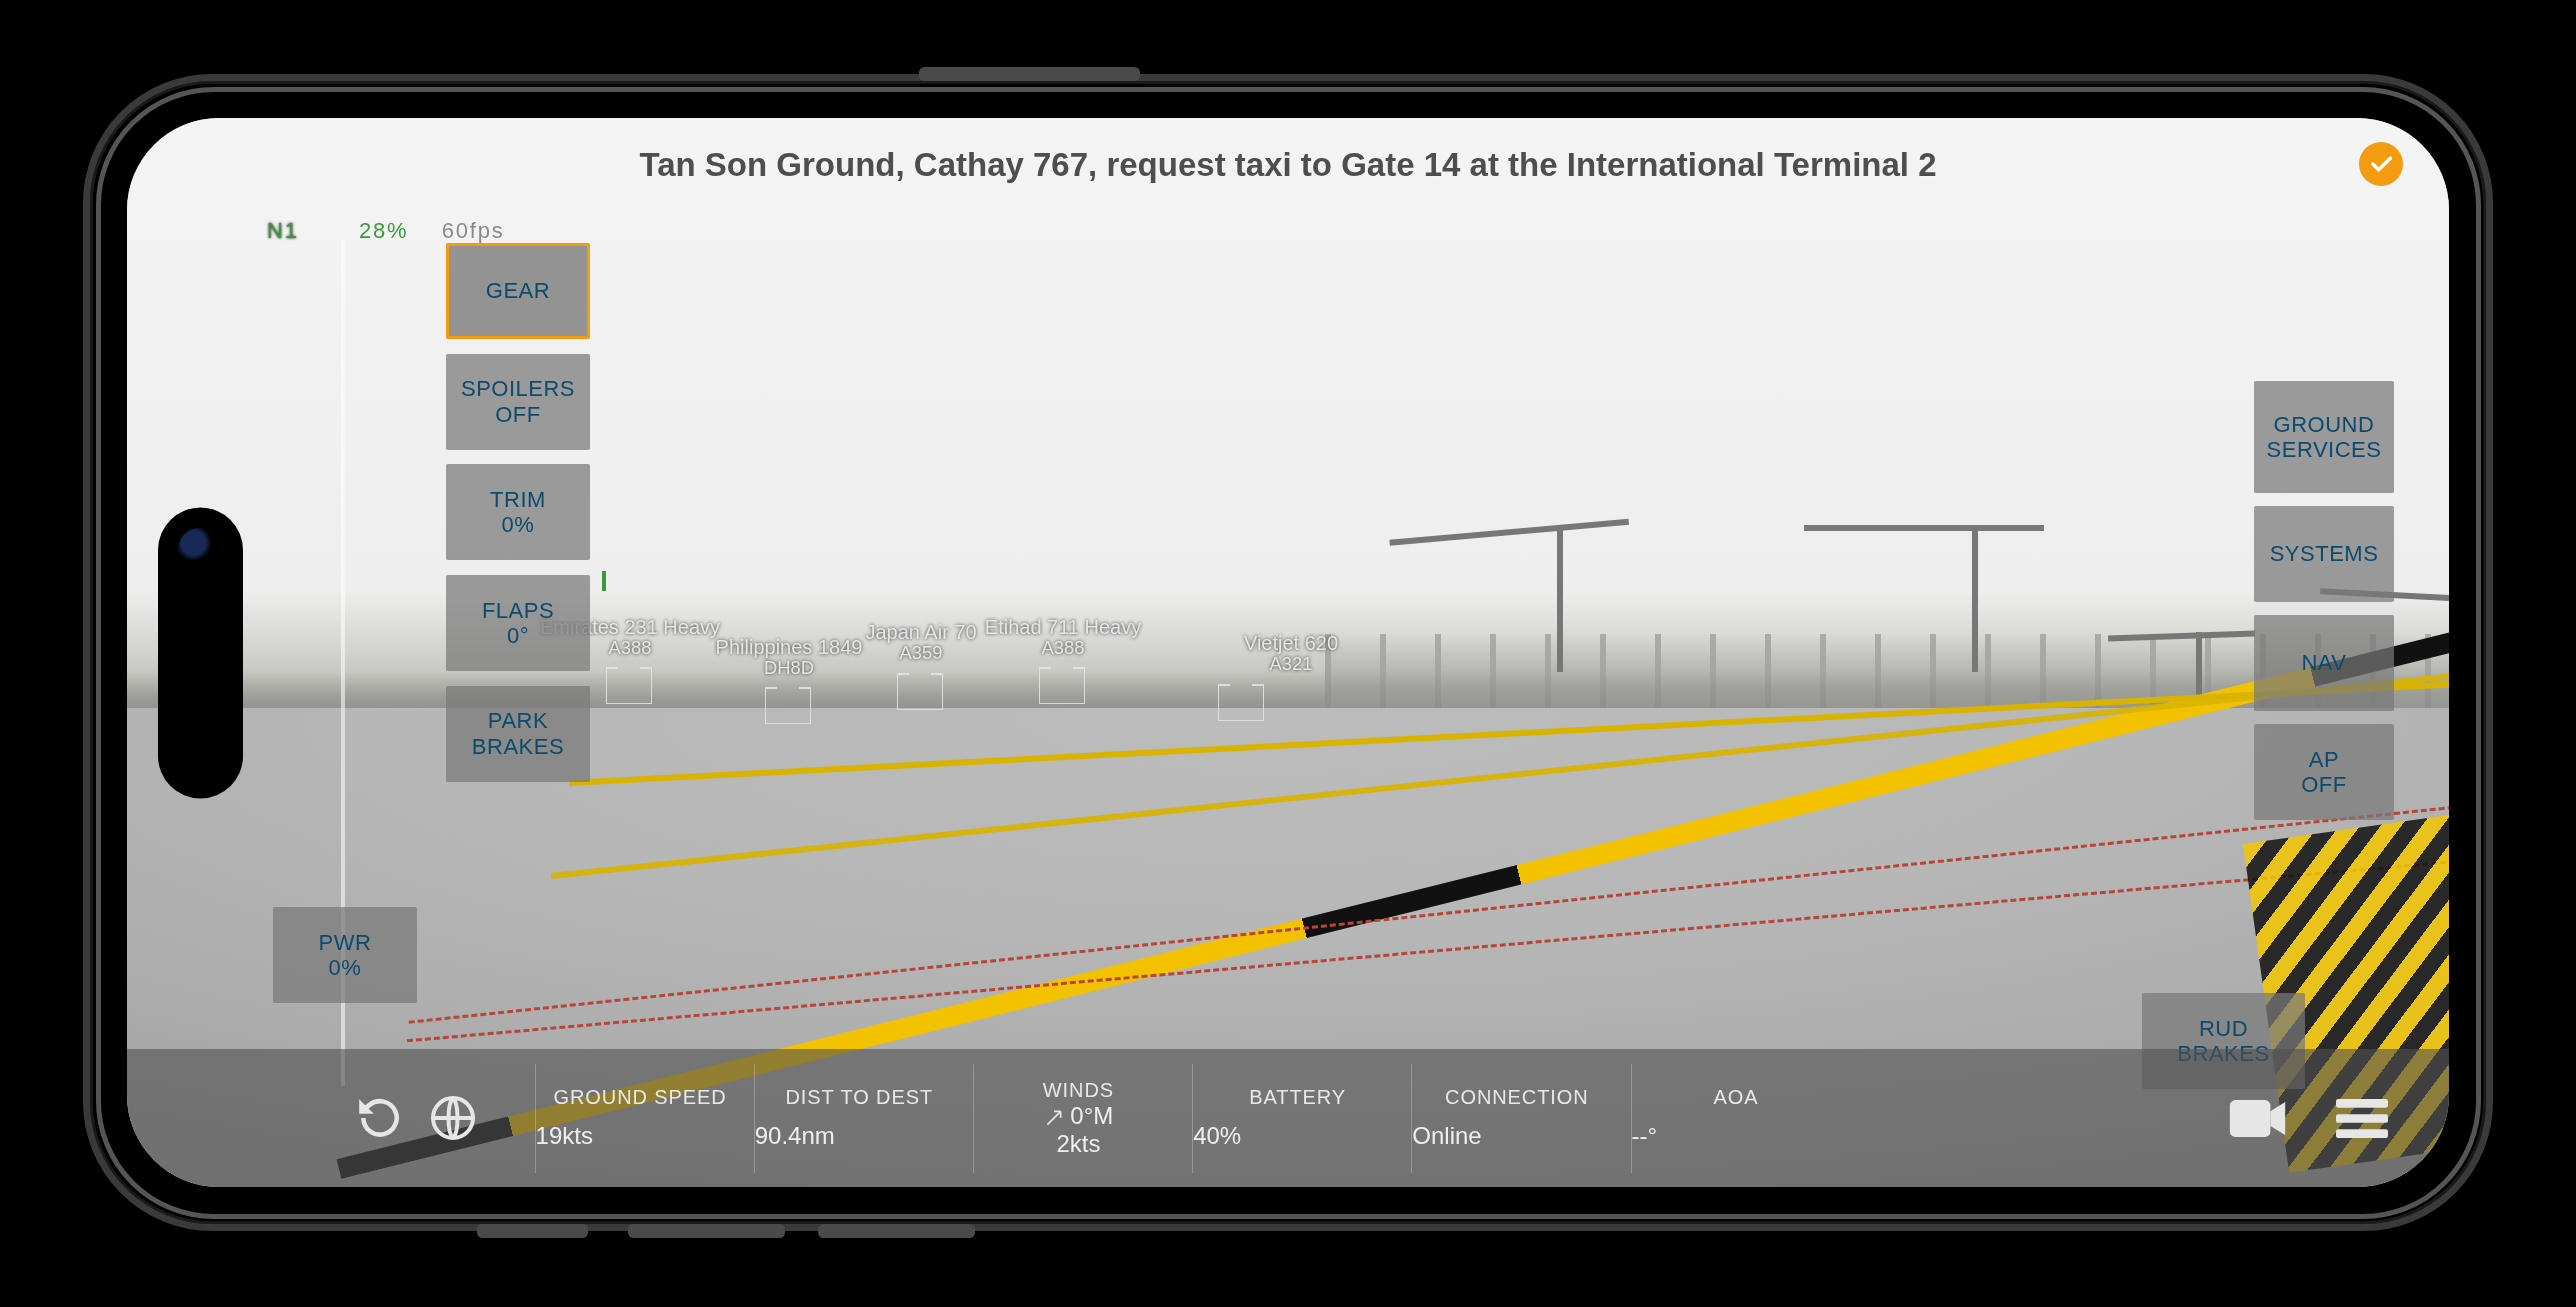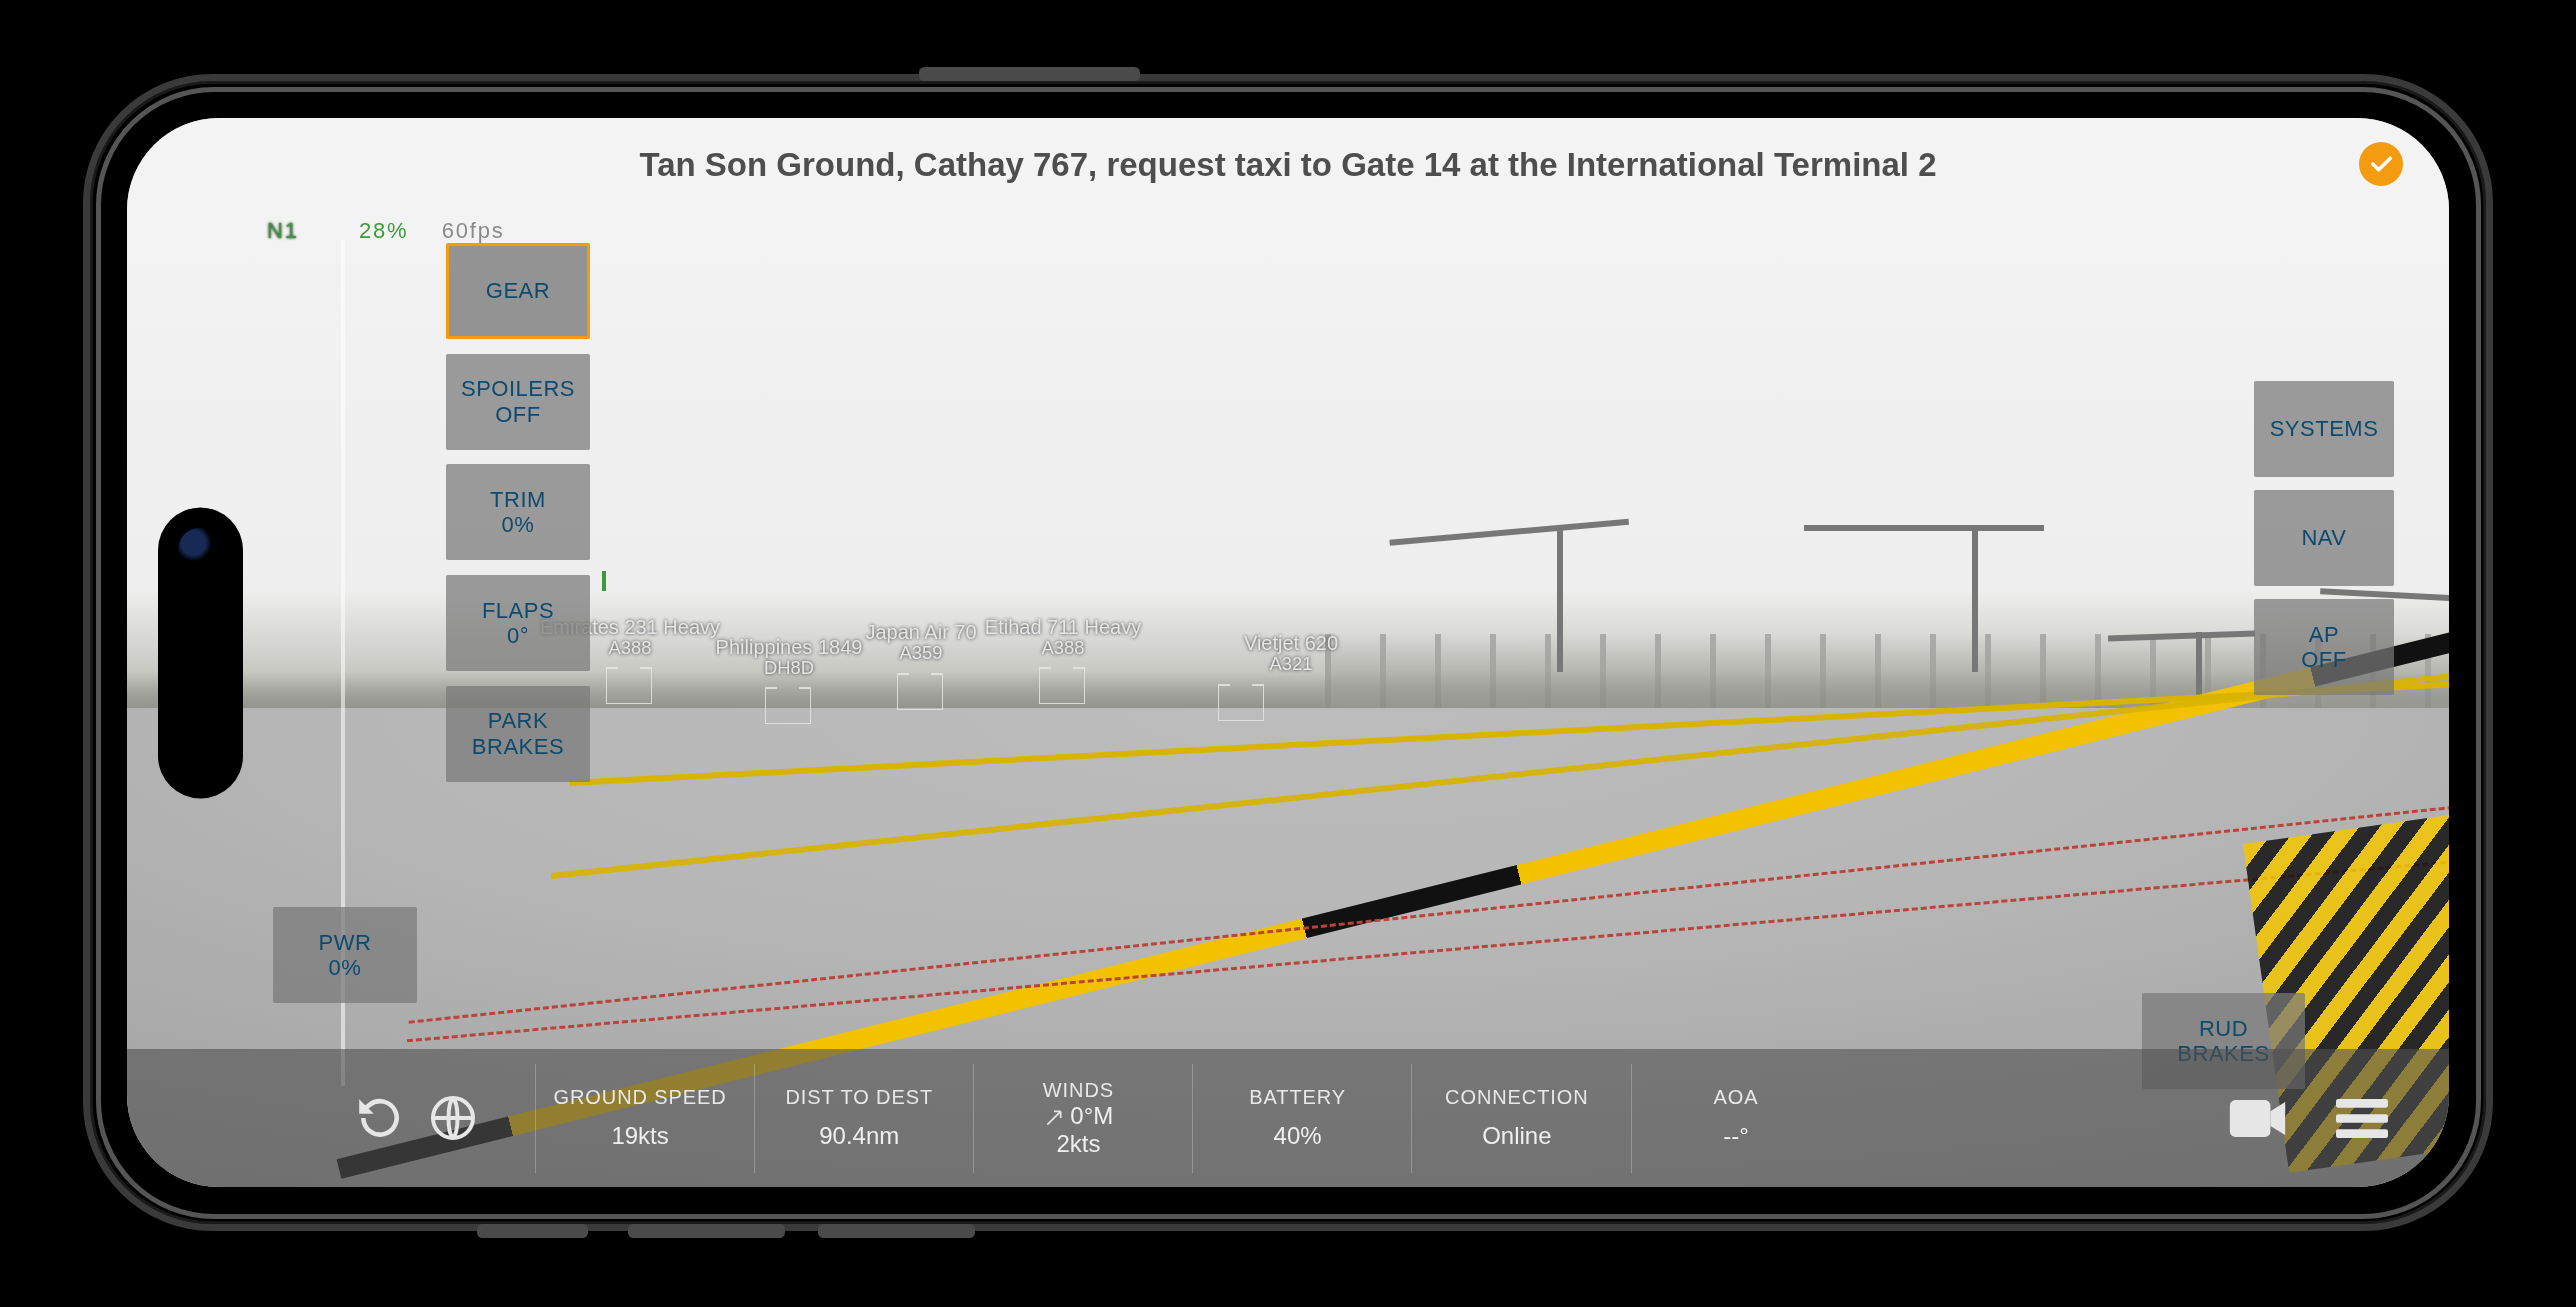--- a/index.html
+++ b/index.html
@@ -210,21 +210,21 @@
     color:#dcdcdc;
     font-family: "Consolas","Menlo",monospace;
   }
   .statusbar .iconbtn {
     width:64px; height:64px;
     display:flex; align-items:center; justify-content:center;
     color:#e2e2e2;
   }
   .statusbar .sep { width:31px; }
   .stat {
-    display:flex; flex-direction:column; align-items:center; justify-content:center;
+    display:flex; flex-direction:column; justify-content:center;
     width: 210px;
     border-left: 1.8px solid rgba(255,255,255,.25);
     height: 109px;
     font-size:20px;
   }
   .stat:first-of-type { border-left:none; }
   .stat .lbl { font-family:"Segoe UI",Arial,sans-serif; font-size:20px; letter-spacing:0.9px; color:#e8e8e8; text-align:center;}
   .stat .val { margin-top:13px; font-size:24px; color:#efefef; }
   .stat .val.two { margin-top:0; line-height:1.15; text-align:center; }
   .flex-spacer { flex:1; }
@@ -317,20 +317,24 @@
       </div>
       <div class="btn small-line">
         <span>PARK</span>
         <span class="sub">BRAKES</span>
       </div>
     </div>
 
     <div class="trim-tick"></div>
 
     <div class="col-right">
+      <div class="btn btnR tall small-line">
+        <span>GROUND</span>
+        <span class="sub">SERVICES</span>
+      </div>
       <div class="btn btnR">
         <span>SYSTEMS</span>
       </div>
       <div class="btn btnR">
         <span>NAV</span>
       </div>
       <div class="btn btnR small-line">
         <span>AP</span>
         <span class="sub">OFF</span>
       </div>

